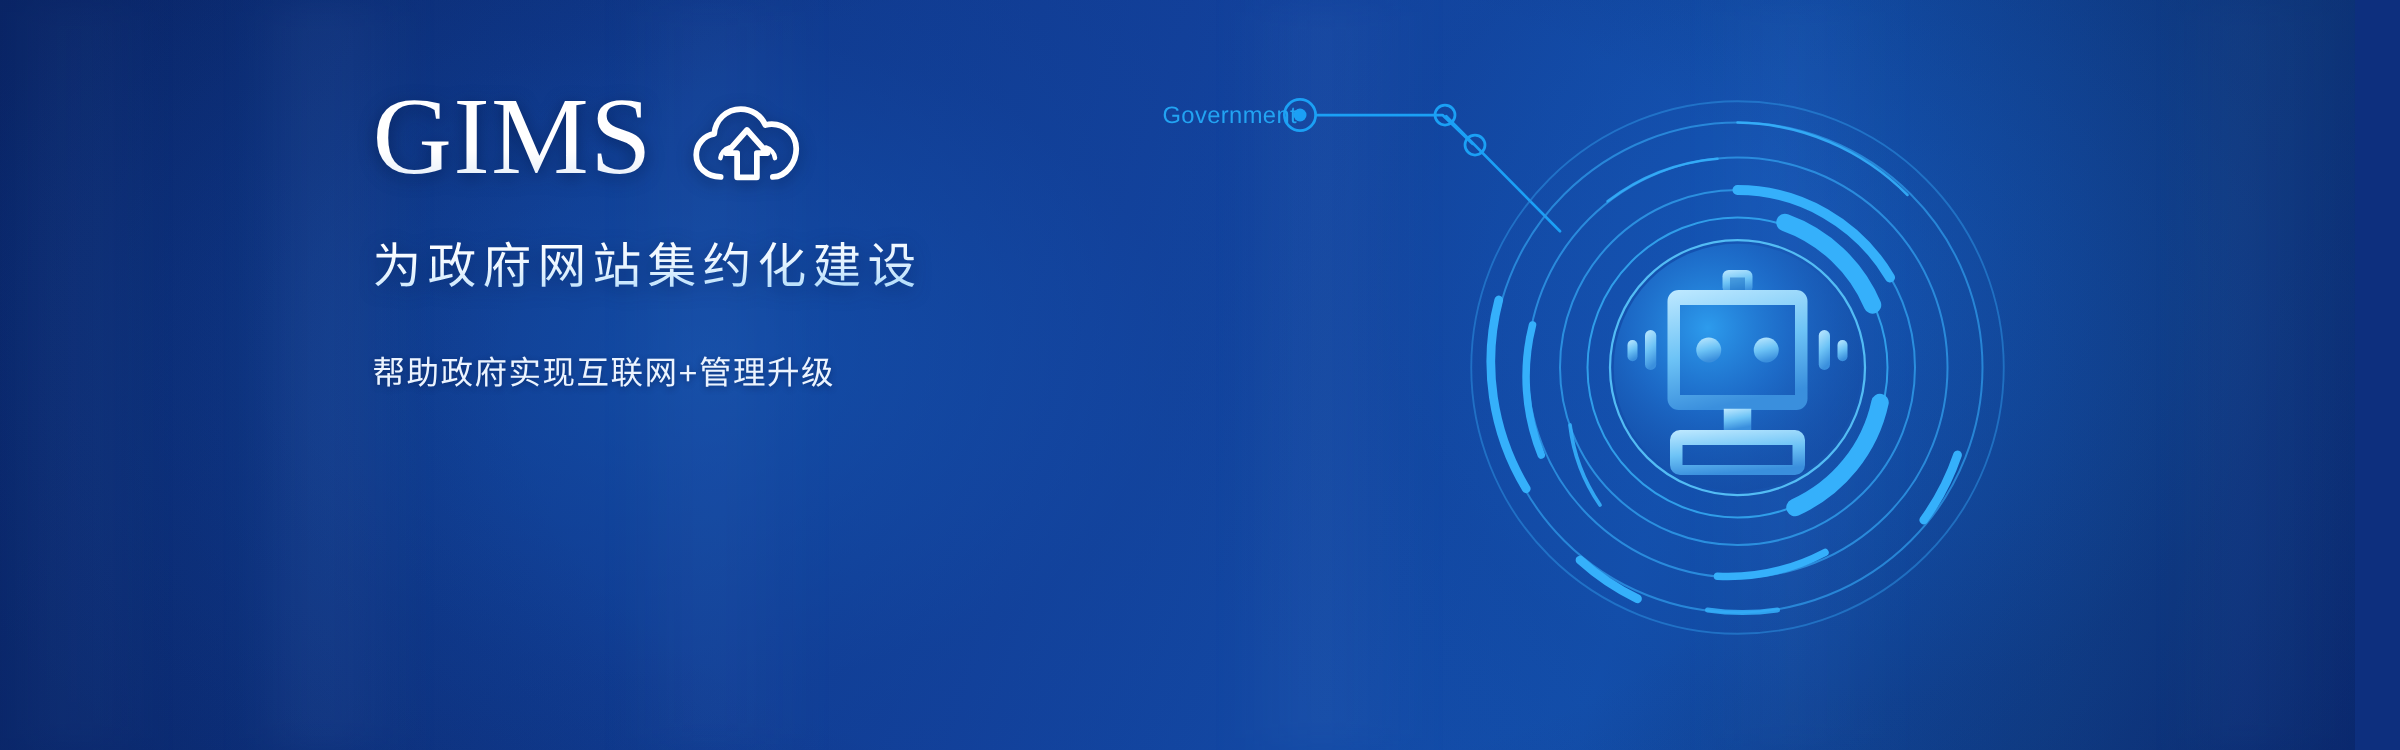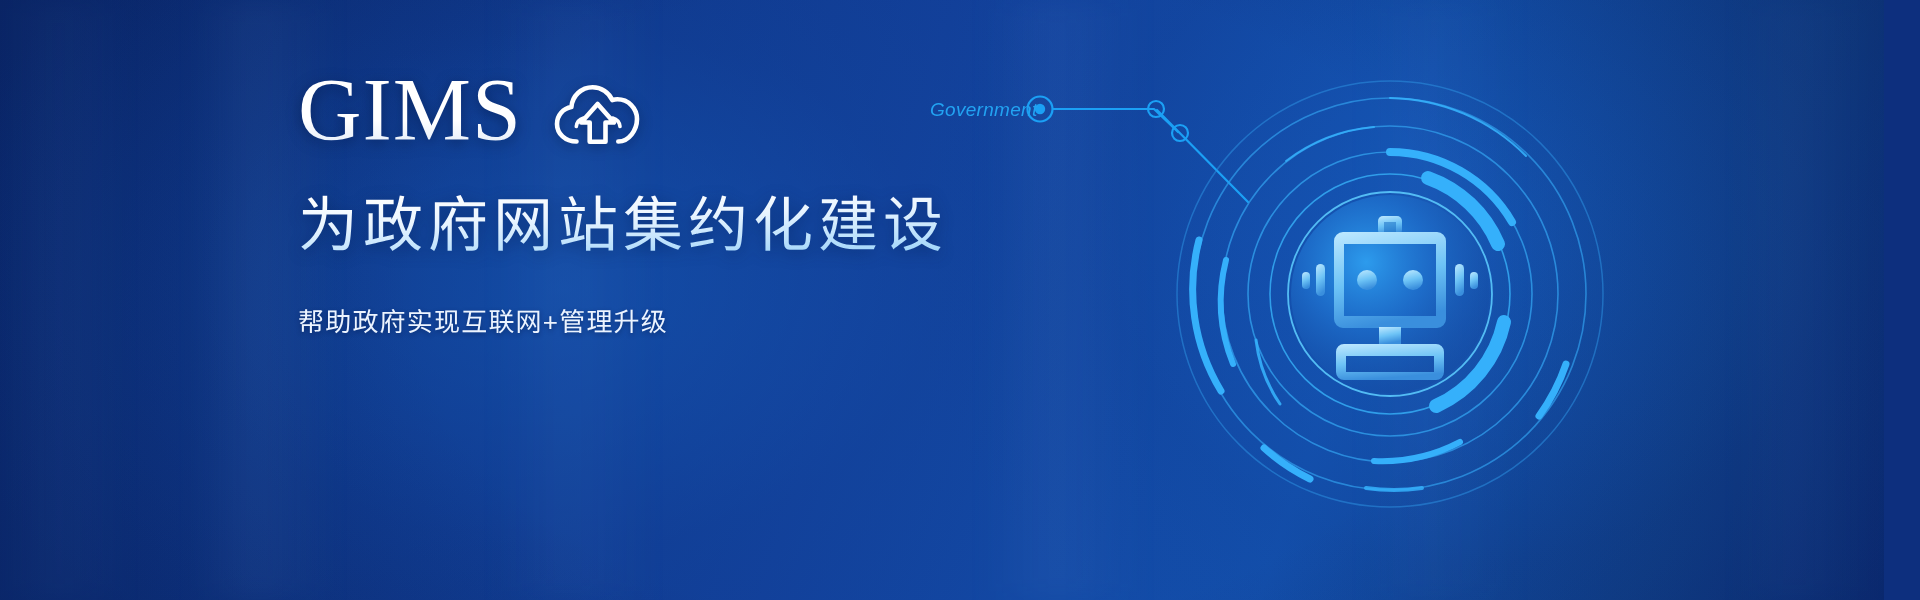--- a/index.html
+++ b/index.html
@@ -95,21 +95,21 @@
     white-space: nowrap;
   }
   .cloud-icon {
     display: block;
     filter: drop-shadow(0 3px 6px rgba(2,20,62,0.5));
     margin-top: 12px;
   }
 
   .headline {
     margin-top: 34px;
-    font-size: 60px;
+    font-size: 39px;
     line-height: 1.14;
     font-weight: 400;
     letter-spacing: 5px;
     white-space: nowrap;
     background: linear-gradient(178deg, #ffffff 6%, #eaf5ff 38%, #a9d9fb 82%, #8ecdf8 100%);
     -webkit-background-clip: text;
     background-clip: text;
     -webkit-text-fill-color: transparent;
     filter: drop-shadow(0 3px 8px rgba(3,22,68,0.45));
   }
@@ -134,24 +134,23 @@
     top: 64px;
     width: 460px;
     height: 460px;
   }
   .tech-graphic svg { display: block; overflow: visible; }
 
   
   .connector {
     position: absolute;
     left: 930px;
-    top: 84px;
+    top: 67px;
     width: 420px;
     height: 180px;
-    font-style: italic;
   }
   .gov-label {
     position: absolute;
     left: 0;
     top: 15px;
     font-size: 19px;
     letter-spacing: 0.3px;
     color: #22a3f2;
     white-space: nowrap;
   }

